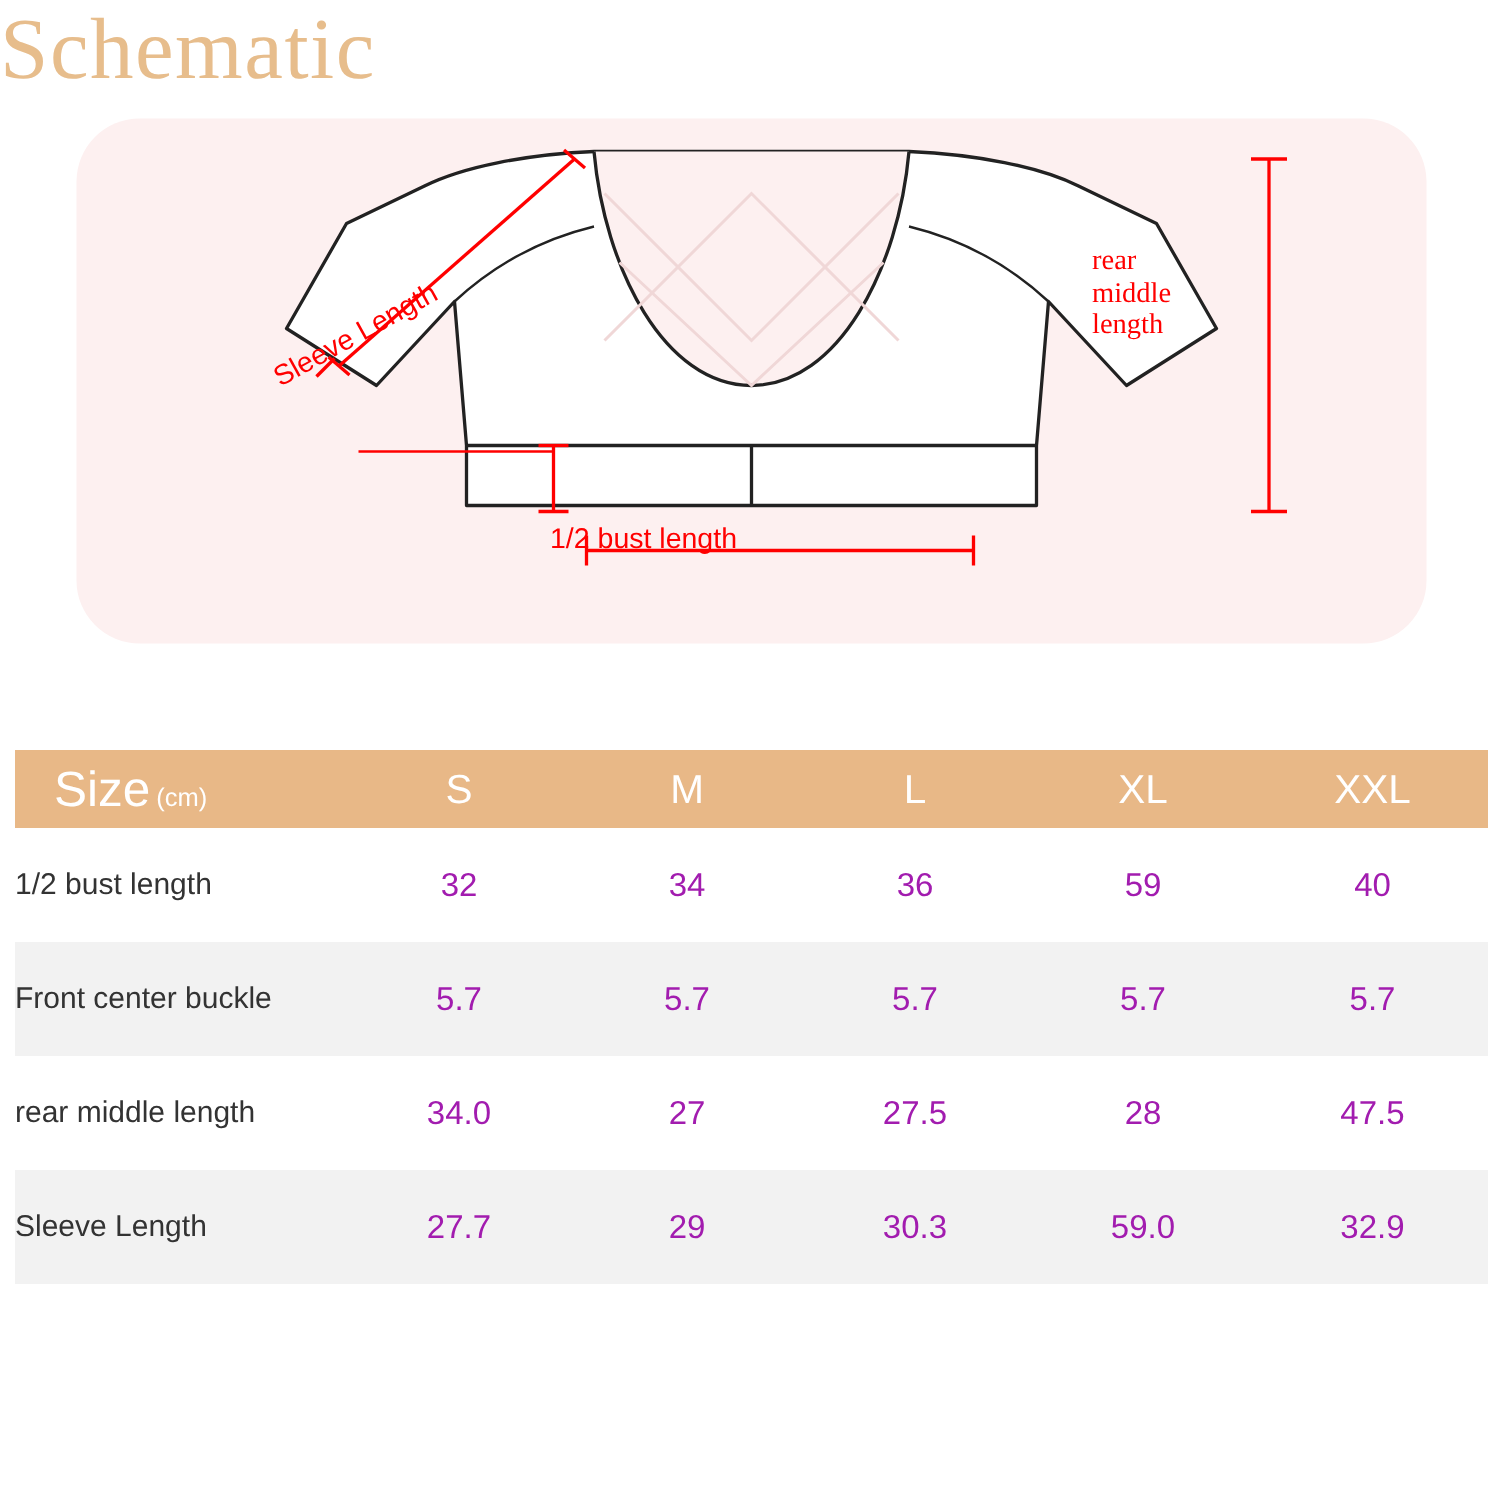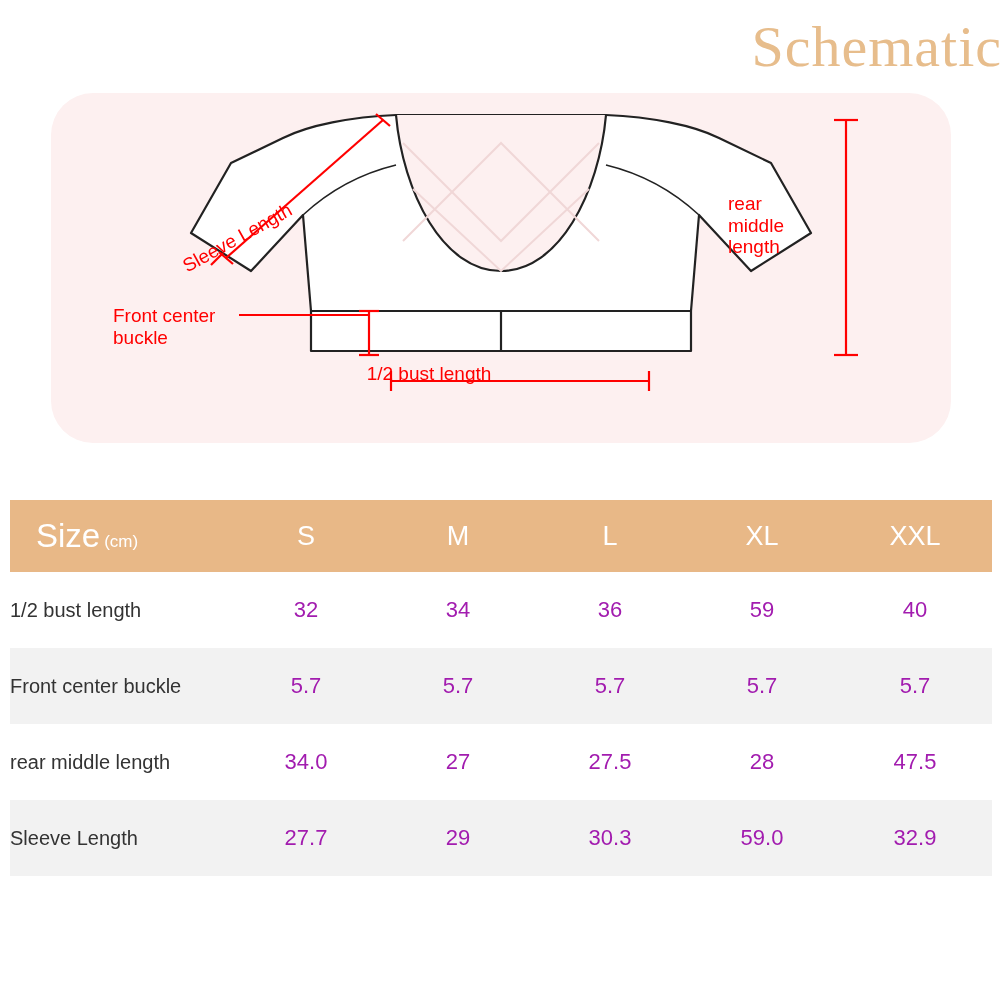--- a/index.html
+++ b/index.html
@@ -16,26 +16,25 @@
   }
   .page {
     position: relative;
     width: 1002px;
     height: 1002px;
     box-sizing: border-box;
   }
 
   
   .title {
-    text-align: right;
+    text-align: left;
     font-family: "Liberation Serif", serif;
     font-size: 58px;
     color: #e7bd8c;
     letter-spacing: 1px;
-    padding-top: 14px;
     line-height: 1.15;
   }
 
   
   .schematic-wrap {
     position: relative;
     margin: 12px auto 0 auto;
     width: 900px;
     height: 350px;
   }
@@ -69,23 +68,24 @@
     transform-origin: left top;
     font-size: 19px;
   }
   .lbl-front {
     left: 62px;
     top: 212px;
     width: 170px;
   }
   .lbl-rear {
     left: 677px;
-    top: 100px;
+    top: 84px;
     width: 110px;
     text-align: left;
+    font-family: Liberation Serif, serif;
   }
   .lbl-bust {
     left: 258px;
     top: 270px;
     width: 240px;
     text-align: center;
   }
 
   
   .table {
@@ -94,21 +94,21 @@
     top: 500px;
     width: 982px;
     border-collapse: collapse;
     table-layout: fixed;
   }
   .table td, .table th {
     padding: 0;
     margin: 0;
   }
   .hdr-row {
-    height: 72px;
+    height: 52px;
     background: #e8b887;
   }
   .hdr-row .hdr-size {
     color: #ffffff;
     font-size: 33px;
     text-align: left;
     padding-left: 26px;
     font-weight: normal;
     vertical-align: middle;
   }
@@ -204,22 +204,20 @@
         <line x1="340" y1="278" x2="340" y2="298"></line>
         <line x1="598" y1="278" x2="598" y2="298"></line>
 
         <line x1="795" y1="27" x2="795" y2="262"></line>
         <line x1="783" y1="27" x2="807" y2="27"></line>
         <line x1="783" y1="262" x2="807" y2="262"></line>
       </g>
     </svg>
 
     <div class="lbl lbl-sleeve">Sleeve Length</div>
-    <div class="lbl lbl-front">Front center
-buckle</div>
     <div class="lbl lbl-rear">rear
 middle
 length</div>
     <div class="lbl lbl-bust">1/2 bust length</div>
   </div>
 
   <table class="table">
     <colgroup>
       <col style="width:220px">
       <col style="width:152px">

